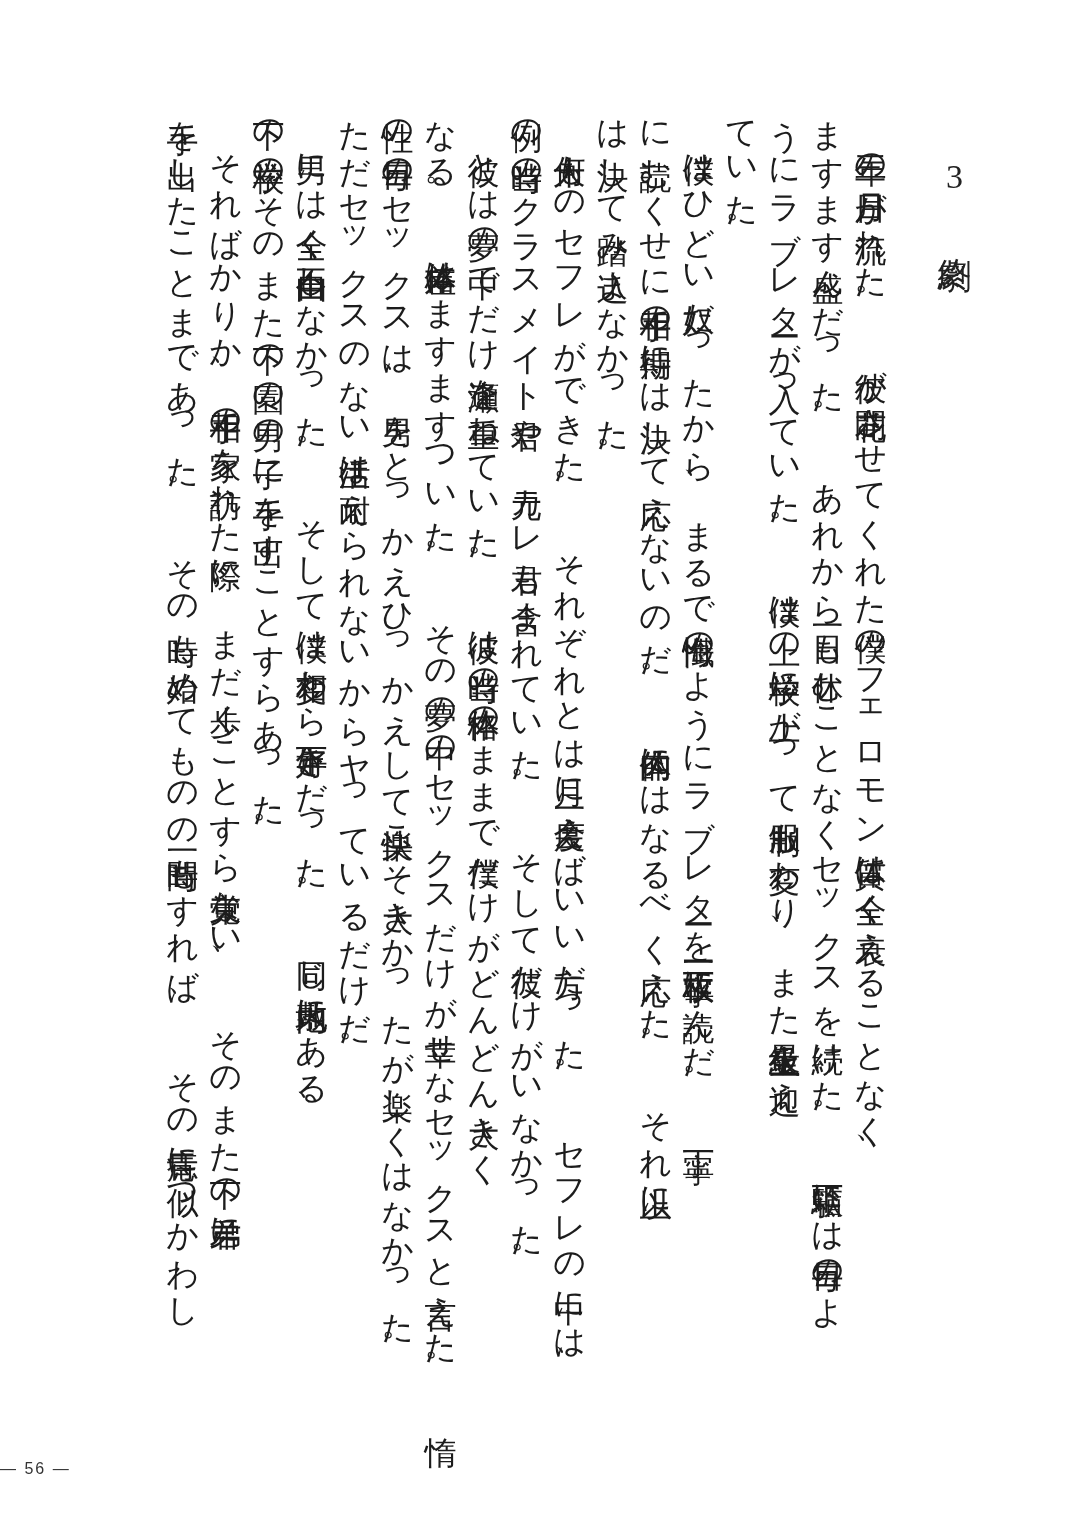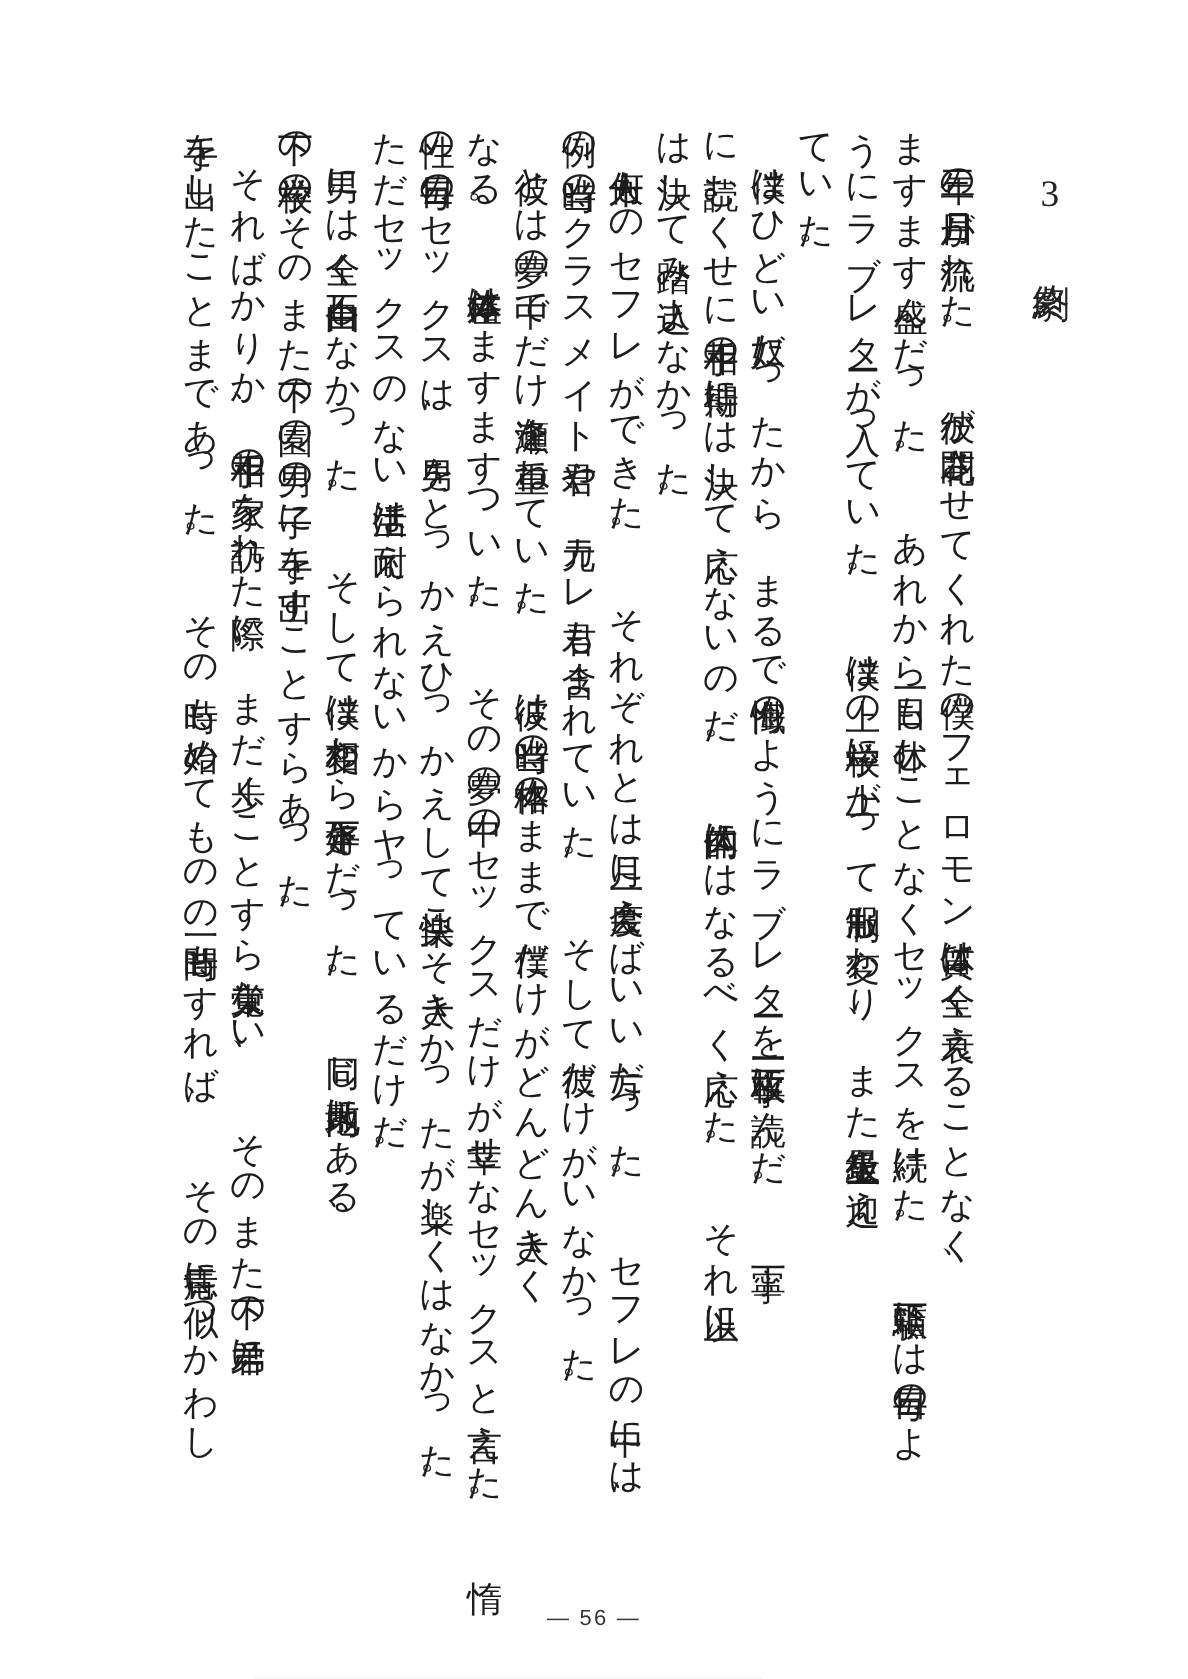--- a/index.html
+++ b/index.html
@@ -41,23 +41,23 @@
     line-height: 43px;
     letter-spacing: 0.6px;
     white-space: pre;
     height: 1372px;
   }
   .page-footer {
     position: absolute;
     left: 0;
     right: 0;
     top: 1460px;
-    text-align: center;
+    text-align: left;
     font-family: "Liberation Sans", "DejaVu Sans", sans-serif;
-    font-size: 20px;
+    font-size: 16px;
     letter-spacing: 2px;
     color: #333333;
   }
 </style>
 </head>
 <body>
 
 <div class="page">
 
   <div class="chapter-heading">3　終劇</div>

